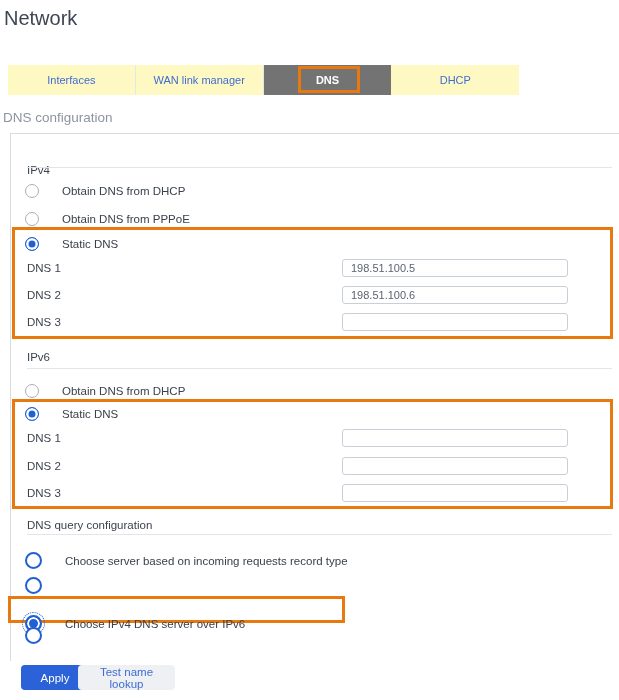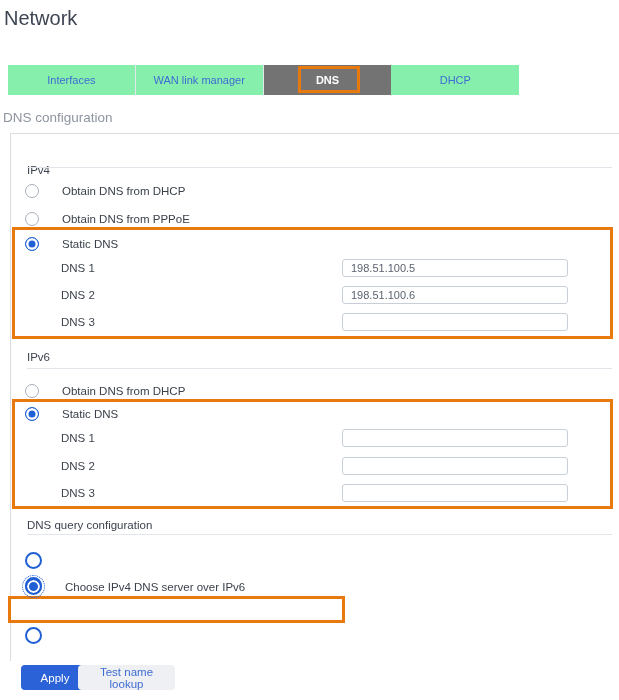--- a/index.html
+++ b/index.html
@@ -8,21 +8,21 @@
     background:#ffffff;font-family:"Liberation Sans",sans-serif;
     -webkit-font-smoothing:antialiased;
   }
   .abs{position:absolute;}
   
   .page-title{left:4px;top:7px;font-size:20px;color:#3e4552;font-weight:400;}
   
   .tabbar{left:8px;top:65px;height:30px;display:flex;}
   .tab{
     flex:0 0 127.8px;box-sizing:border-box;height:30px;
-    background:#86efac;border-right:1px solid #e4e6ea;
+    background:#fef9c3;border-right:1px solid #e4e6ea;
     display:flex;align-items:center;justify-content:center;
     font-size:11px;color:#3f6cd3;cursor:pointer;position:relative;
   }
   .tab:last-child{border-right:none;}
   .tab.active{background:#737373;color:#ffffff;font-weight:bold;border-right:none;}
   .tab-hl{
     position:absolute;left:34px;top:1px;width:62px;height:27px;
     box-sizing:border-box;border:3px solid #e8790f;
   }
   
@@ -41,21 +41,21 @@
     border:1px solid #a8afb8;background:#fff;flex:0 0 auto;cursor:pointer;
   }
   .radio.sel{
     border-color:#2160d4;background:#2160d4;
     box-shadow:inset 0 0 0 2.5px #ffffff;
   }
   .radio.q{width:13px;height:13px;border:2px solid #2160d4;}
   .radio.q.sel{background:#2160d4;box-shadow:inset 0 0 0 2px #ffffff;}
   .radio.focus{outline:1px dotted #2160d4;outline-offset:2px;}
   .radio-label{font-size:11.5px;color:#3a414b;}
-  .field-label{left:27px;font-size:11.5px;color:#3d434d;margin-left:34px;}
+  .field-label{left:27px;font-size:11.5px;color:#3d434d;}
   .txt-input{
     left:342px;width:226px;height:18px;box-sizing:border-box;
     border:1px solid #c9cfd6;border-radius:3px;background:#fff;
     font-family:"Liberation Sans",sans-serif;font-size:11px;color:#5b6370;
     padding:0 8px;outline:none;
   }
   .orange-box{box-sizing:border-box;border:3px solid #e8790f;pointer-events:none;}
   .btn{
     box-sizing:border-box;display:flex;align-items:center;justify-content:center;
     font-size:11.5px;border-radius:4px;cursor:pointer;border:none;
@@ -133,28 +133,29 @@
 <input class="abs txt-input" style="top: 457px;" value="">
 
 <div class="abs field-label" style="top:487px;">DNS 3</div>
 <input class="abs txt-input" style="top: 484px;" value="">
 
 <div class="abs sec-head" style="top:519px;text-align:center;">DNS query configuration</div>
 <div class="abs sec-rule" style="top:534px;"></div>
 
 <div class="abs radio-row" style="top:552px;">
   <span class="radio q"></span>
+  <span class="radio-label">Choose server based on incoming requests record type</span>
 </div>
 <div class="abs radio-row" style="top:577px;">
   <span class="radio q"></span>
 </div>
 
 <div class="abs orange-box" style="left:8px;top:596px;width:337px;height:27px;"></div>
 
-<div class="abs radio-row" style="top:578px;text-align:center;">
+<div class="abs radio-row" style="top:615px;text-align:center;">
   <span class="radio q sel focus"></span>
   <span class="radio-label">Choose IPv4 DNS server over IPv6</span>
 </div>
 <div class="abs radio-row" style="top:627px;">
   <span class="radio q"></span>
 </div>
 
 <button class="abs btn btn-primary">Apply</button>
 <button class="abs btn btn-secondary">Test name lookup</button>
 

